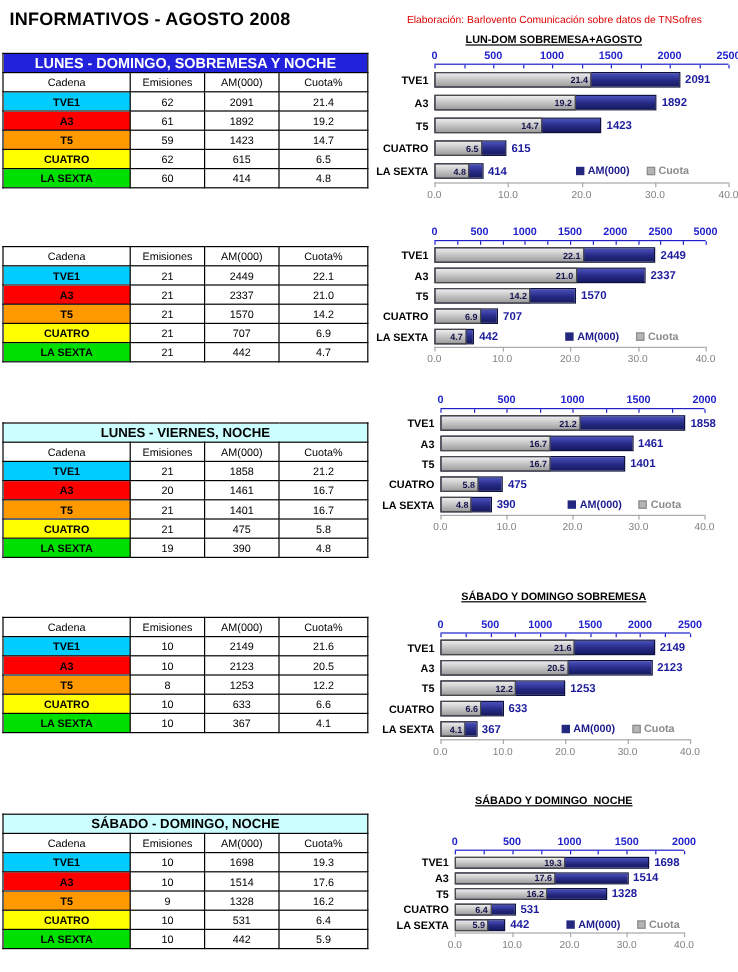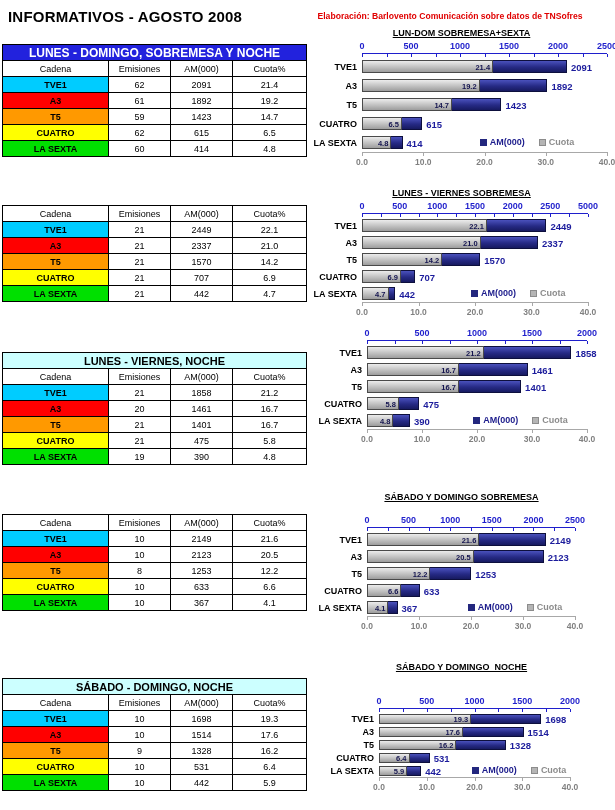--- a/index.html
+++ b/index.html
@@ -6,22 +6,22 @@
   body{
     width:615px;height:810px;position:relative;overflow:hidden;
     background:#ffffff;font-family:"Liberation Sans",sans-serif;
   }
   
   .main-title{
     position:absolute;left:8px;top:8px;
     font-size:15px;font-weight:bold;color:#000;letter-spacing:0.2px;
   }
   .attribution{
-    position:absolute;left:300px;top:11px;width:300px;
-    text-align:center;font-size:8.6px;font-weight:bold;color:#e00000;
+    position:absolute;left:312px;top:11px;width:300px;
+    text-align:center;font-size:8.6px;font-weight:normal;color:#e00000;
   }
   
   table.dtable{
     position:absolute;left:2px;width:304px;
     border-collapse:collapse;table-layout:fixed;
   }
   table.dtable td{
     border:1px solid #000;font-size:9px;color:#000;
     text-align:center;height:15px;padding:0;overflow:hidden;white-space:nowrap;
   }
@@ -69,21 +69,21 @@
   .legend{
     position:absolute;display:flex;align-items:center;gap:14px;
     background:#fff;padding:1px 5px;z-index:5;font-size:9px;font-weight:bold;
   }
   .legend .litem{display:flex;align-items:center;}
   .legend .sw{width:7px;height:7px;display:inline-block;margin-right:3px;}
   .legend .am-l{color:#1c1c8c;}
   .legend .cu-l{color:#8c8c8c;}
   .sw.am-sw{background:#23277e;}
   .sw.cu-sw{background:#b5b5b5;border:1px solid #8c8c8c;box-sizing:border-box;}
-  .bottom-axis{position:relative;height:16px;font-weight:bold;}
+  .bottom-axis{position:relative;height:16px;}
   .bottom-axis .bline{position:absolute;left:0;right:0;top:0;border-top:1px solid #a8a8a8;}
   .bottom-axis .tick{position:absolute;top:0;width:1px;height:4px;background:#a8a8a8;}
   .bottom-axis .blabel{
     position:absolute;top:5px;transform:translateX(-50%);
     font-size:8.5px;color:var(--axis-gray);
   }
 </style>
 </head>
 <body style="--header-blue: #2222dd; --header-cyan: #ccffff; --axis-blue: #1f1fcc; --axis-gray: #808080;">
 
@@ -133,21 +133,21 @@
         </tr>
         <tr>
           <td class="chan" style="background: rgb(0, 224, 0);">LA SEXTA</td>
           <td>60</td>
           <td>414</td>
           <td>4.8</td>
         </tr>
       </tbody>
     </table>
     <div class="chart" style="top: 28px;">
-      <div class="chart-title" style="margin-bottom: 3px;">LUN-DOM SOBREMESA+SEXTA</div>
+      <div class="chart-title" style="margin-bottom: 3px;">LUN-DOM SOBREMESA+AGOSTO</div>
       <div class="top-axis" style="margin-left: 52px; width: 245px;">
         <span class="tlabel" style="left: 0%;">0</span>
         <span class="tlabel" style="left: 20%;">500</span>
         <span class="tlabel" style="left: 40%;">1000</span>
         <span class="tlabel" style="left: 60%;">1500</span>
         <span class="tlabel" style="left: 80%;">2000</span>
         <span class="tlabel" style="left: 100%;">2500</span>
         <div class="aline"></div>
         <div class="tick" style="left: 0%;"></div>
         <div class="tick" style="left: 10%;"></div>
@@ -267,21 +267,20 @@
         </tr>
         <tr>
           <td class="chan" style="background: rgb(0, 224, 0);">LA SEXTA</td>
           <td>21</td>
           <td>442</td>
           <td>4.7</td>
         </tr>
       </tbody>
     </table>
     <div class="chart" style="top: 188px;">
-      <div class="chart-title" style="margin-bottom: 3px;">LUNES - VIERNES SOBREMESA</div>
       <div class="top-axis" style="margin-left: 52px; width: 226px;">
         <span class="tlabel" style="left: 0%;">0</span>
         <span class="tlabel" style="left: 16.6667%;">500</span>
         <span class="tlabel" style="left: 33.3333%;">1000</span>
         <span class="tlabel" style="left: 50%;">1500</span>
         <span class="tlabel" style="left: 66.6667%;">2000</span>
         <span class="tlabel" style="left: 83.3333%;">2500</span>
         <span class="tlabel" style="left: 100%;">5000</span>
         <div class="aline"></div>
         <div class="tick" style="left: 0%;"></div>

